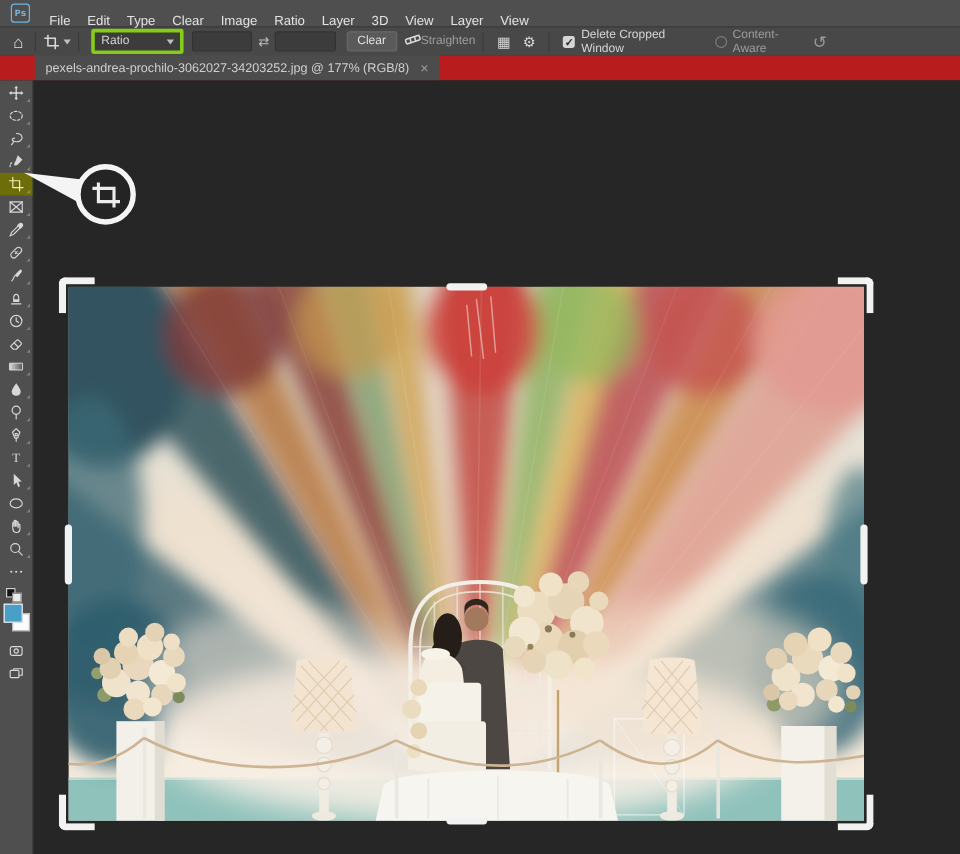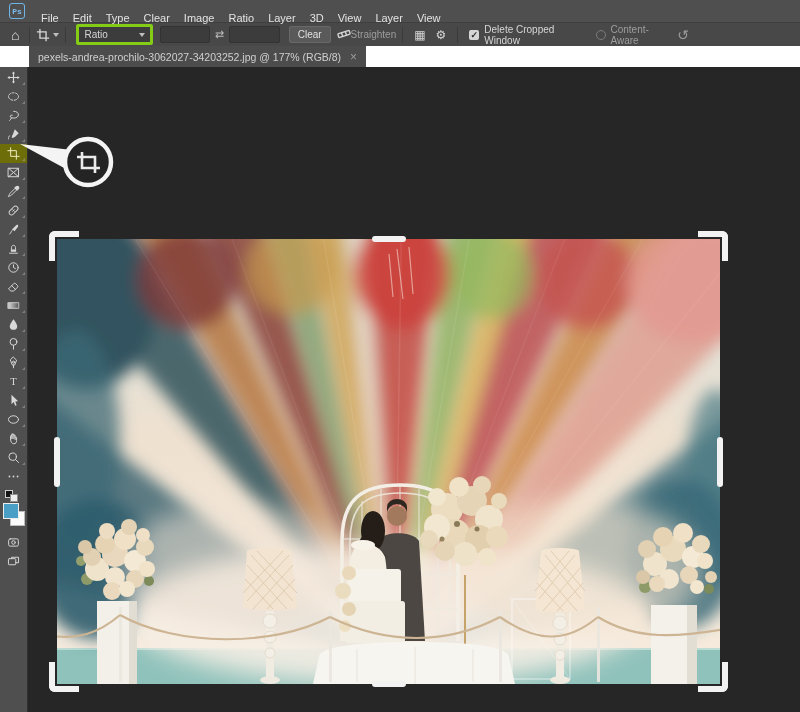--- a/index.html
+++ b/index.html
@@ -24,21 +24,21 @@
   .level-icon svg{width:14px;height:14px;stroke:#d8d8d8;fill:none;stroke-width:1.3;}
   .dim{color:#9d9d9d;}
   .glyph-btn{font-size:12px;margin:0 5px;color:#d6d6d6;}
   .chk-row{display:flex;align-items:center;gap:5px;margin:0 5px;}
   .chk{width:10px;height:10px;border-radius:2px;flex-shrink:0;}
   .chk.checked{background:#d6d6d6;color:#2c2c2c;font-size:9px;line-height:10px;text-align:center;font-weight:bold;}
   .chk.empty{border:1px solid #7d7d7d;background:transparent;border-radius:5px;width:8px;height:8px;}
   .reset{margin-left:auto;margin-right:104px;font-size:14px;color:#9a9a9a;}
 
   
-  .tabbar{height:21px;background:#ffffff;display:flex;align-items:stretch;padding-left:29px;}
+  .tabbar{height:21px;background:#b91c1c;display:flex;align-items:stretch;padding-left:29px;}
   .tab{background:#4c4c4c;display:flex;align-items:center;padding:0 9px;font-size:10.5px;color:#cfcfcf;gap:9px;}
   .tab-close{color:#9b9b9b;font-size:12px;line-height:12px;}
 
   
   .workspace{display:flex;height:646px;position:relative;}
   .toolbar{width:27px;background:#4f4f4f;border-right:1px solid #303030;display:flex;flex-direction:column;align-items:center;flex-shrink:0;padding-top:1px;}
   .tool{width:27px;height:19px;display:flex;align-items:center;justify-content:center;position:relative;flex-shrink:0;}
   .tool svg{width:13px;height:13px;stroke:#d8d8d8;fill:none;stroke-width:1.2;stroke-linecap:round;stroke-linejoin:round;}
   .tool .f{fill:#d8d8d8;stroke:none;}
   .tool.active{background:#6d6d0a;}

